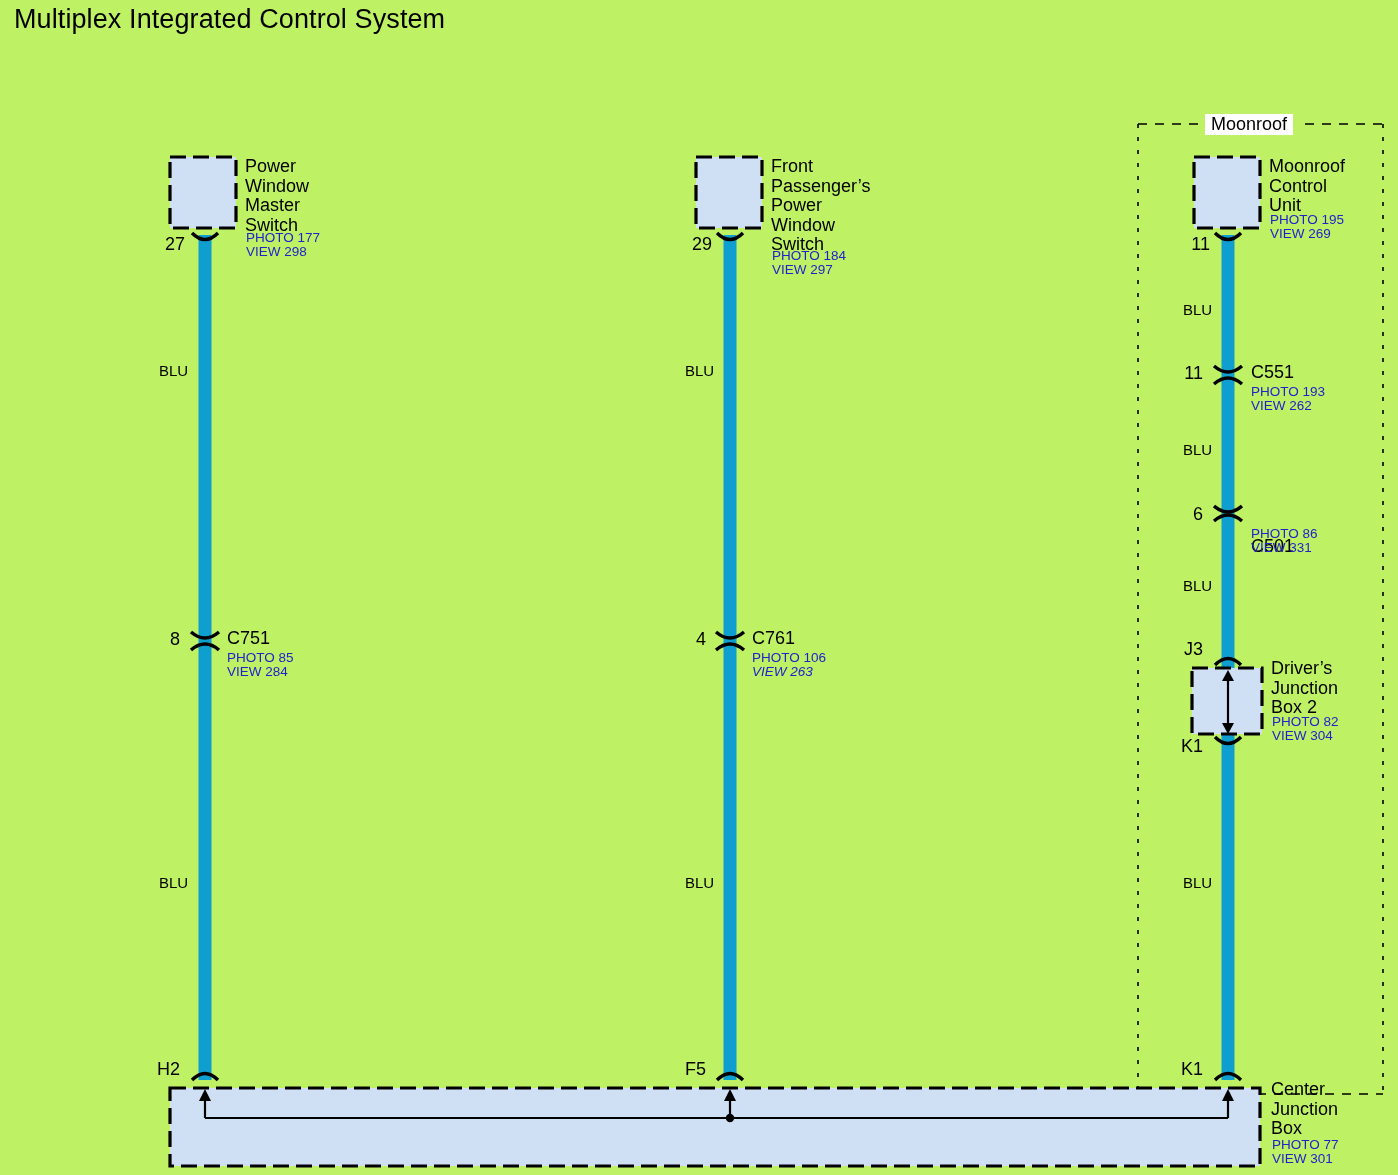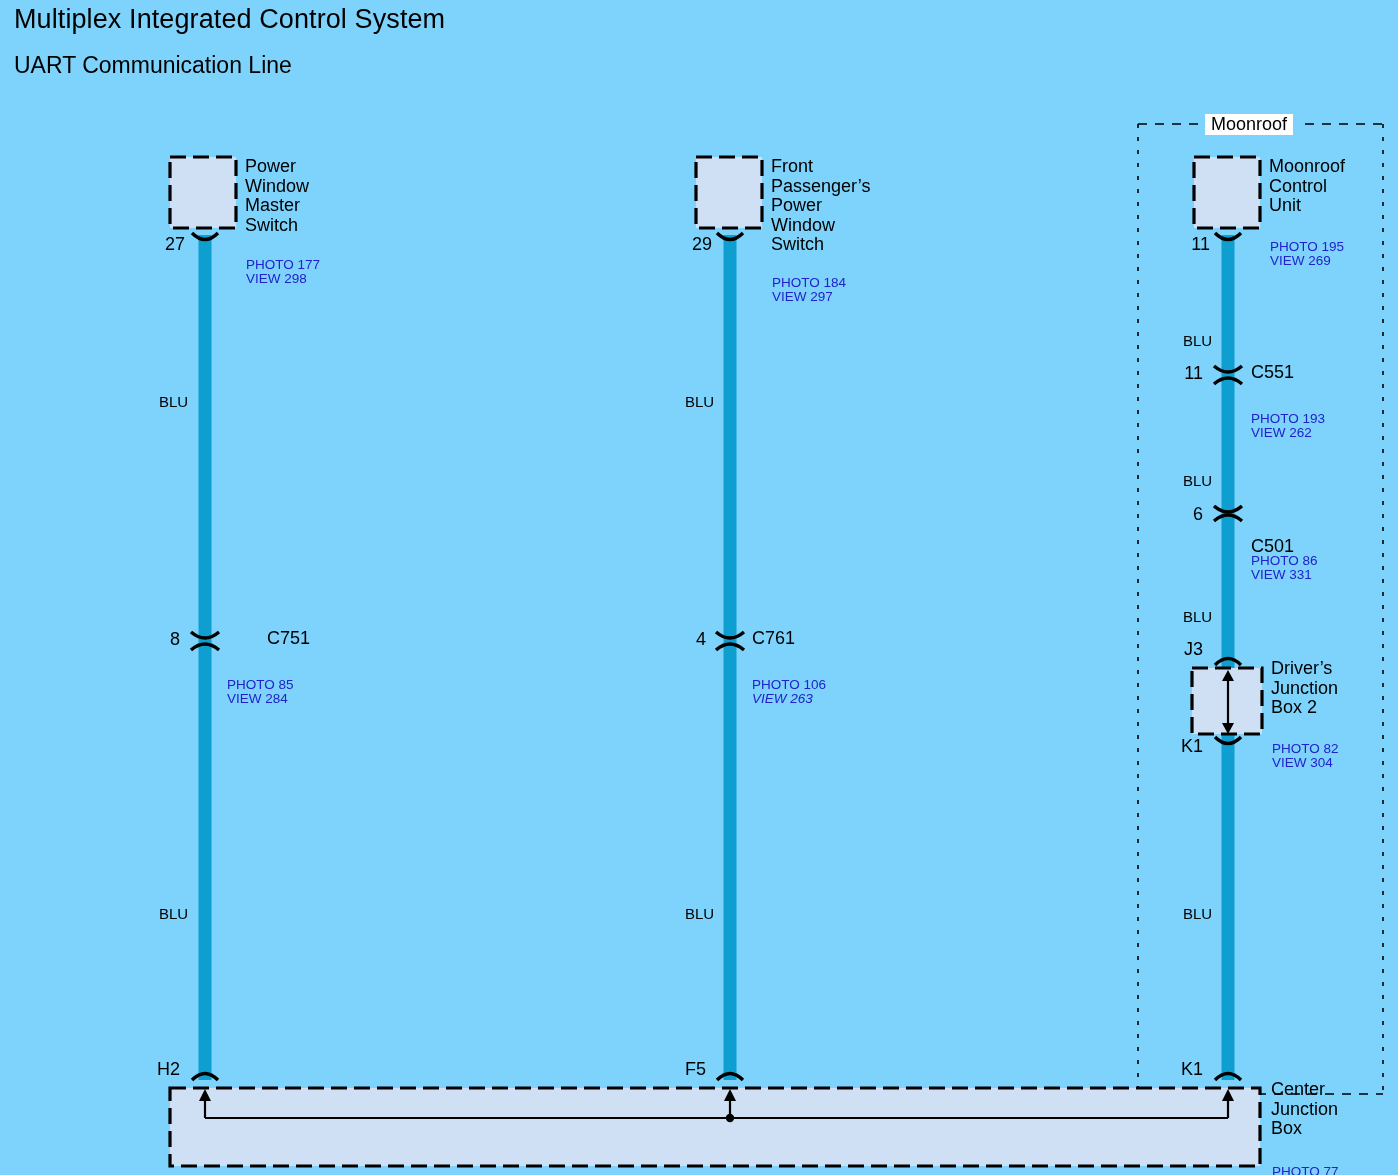--- a/index.html
+++ b/index.html
@@ -10,21 +10,21 @@
   }
   body {
     font-family: "Liberation Sans", sans-serif;
     color: #000000;
   }
   #diagram-root {
     position: relative;
     width: 1398px;
     height: 1175px;
     overflow: hidden;
-    background: #7dd3fc;
+    background: #bef264;
   }
 
   
   .title-main {
     position: absolute;
     left: 14px;
     top: 4px;
     font-size: 27px;
     font-weight: 400;
     letter-spacing: 0.1px;
@@ -59,48 +59,45 @@
   .lbl-name {
     font-size: 18px;
     line-height: 19.5px;
   }
   .lbl-pin {
     font-size: 18px;
     text-align: right;
   }
   .lbl-blu {
     font-size: 15px;
-    margin-top: 31px;
   }
   .lbl-conn {
     font-size: 18px;
   }
   .ref {
     position: absolute;
     font-size: 13.5px;
     line-height: 15px;
     color: #2222cc;
     white-space: pre;
-    margin-top: 27px;
   }
   .lbl-enclosure {
     position: absolute;
     font-size: 18px;
     background: #ffffff;
     padding: 0 6px;
     white-space: nowrap;
   }
 </style>
 </head>
 <body>
 
 <div id="diagram-root">
 
   <div class="title-main">Multiplex Integrated Control System</div>
-  <div class="title-sub">UART Communication Line</div>
 
   <svg id="wire-layer" viewBox="0 0 1398 1175" width="1398" height="1175" xmlns="http://www.w3.org/2000/svg">
 
     <g>
 
       <line x1="1138" y1="124" x2="1200" y2="124" stroke="#000" stroke-width="1.6" stroke-dasharray="9,8"></line>
       <line x1="1305" y1="124" x2="1383" y2="124" stroke="#000" stroke-width="1.6" stroke-dasharray="9,8"></line>
       <line x1="1138" y1="124" x2="1138" y2="1094" stroke="#000" stroke-width="1.6" stroke-dasharray="4,9"></line>
       <line x1="1383" y1="124" x2="1383" y2="1094" stroke="#000" stroke-width="1.6" stroke-dasharray="4,9"></line>
       <line x1="1138" y1="1094" x2="1383" y2="1094" stroke="#000" stroke-width="1.6" stroke-dasharray="9,8"></line>
@@ -177,21 +174,21 @@
 Master
 Switch</div>
   <div class="ref" style="left:246px; top:230px;">PHOTO 177</div>
   <div class="ref" style="left:246px; top:244px;">VIEW 298</div>
   <div class="lbl lbl-pin" style="left:145px; top:235px; width:40px;">27</div>
 
   <div class="lbl lbl-blu" style="left:159px; top:361px;">BLU</div>
   <div class="lbl lbl-blu" style="left:159px; top:873px;">BLU</div>
 
   <div class="lbl lbl-pin" style="left:140px; top:630px; width:40px;">8</div>
-  <div class="lbl lbl-conn" style="left:227px; top:629px;margin-left:40px;">C751</div>
+  <div class="lbl lbl-conn" style="left:227px; top:629px;">C751</div>
   <div class="ref" style="left:227px; top:650px;">PHOTO 85</div>
   <div class="ref" style="left:227px; top:664px;">VIEW 284</div>
 
   <div class="lbl lbl-pin" style="left:140px; top:1060px; width:40px;">H2</div>
 
   <div class="lbl lbl-name" style="left:771px; top:157px;">Front
 Passenger’s
 Power
 Window
 Switch</div>

